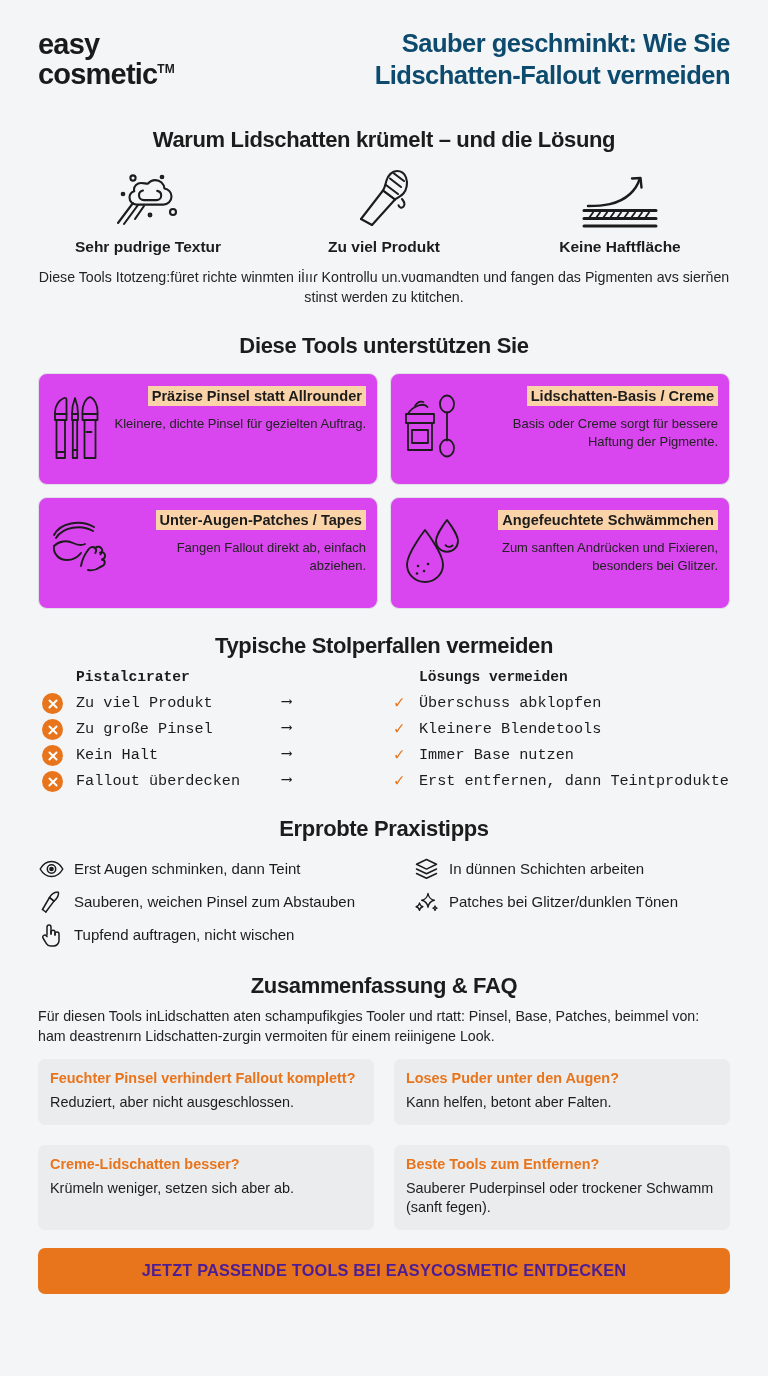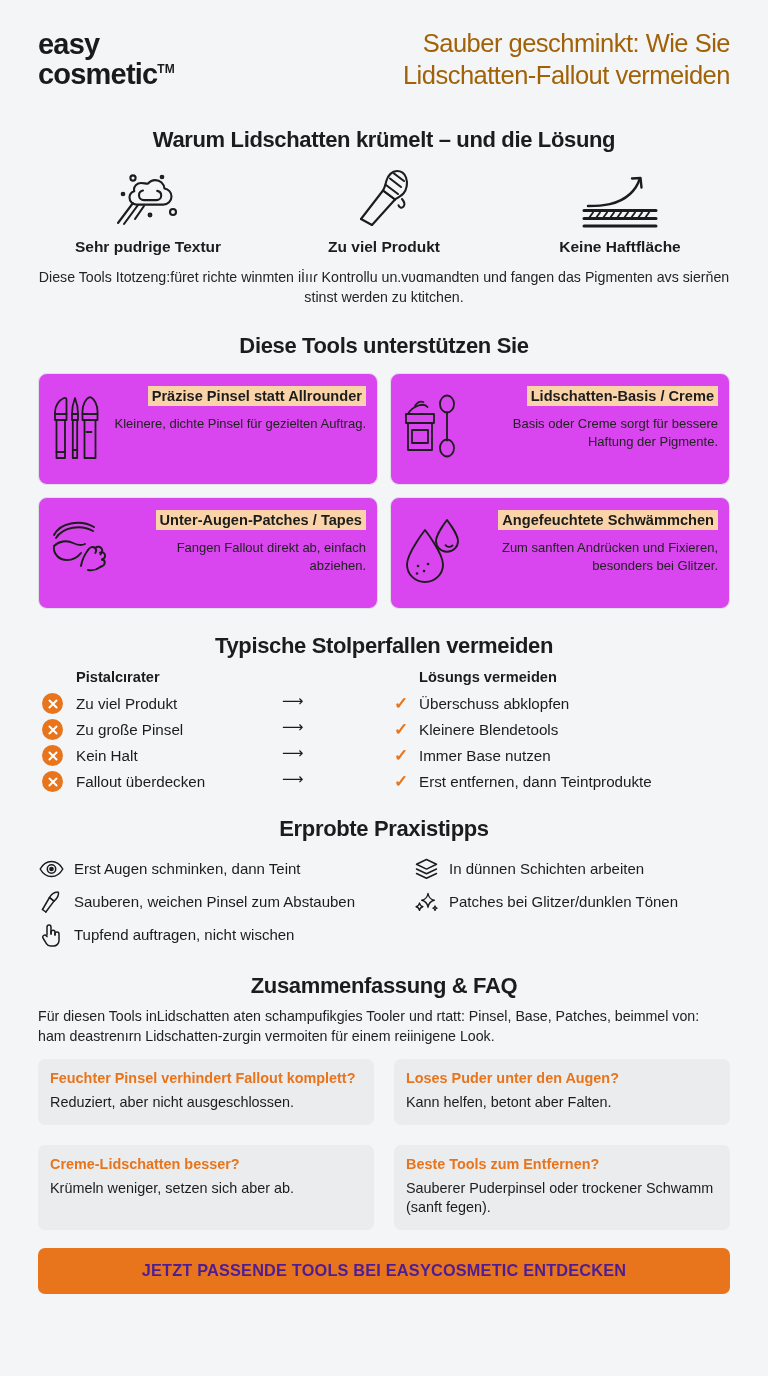--- a/index.html
+++ b/index.html
@@ -38,24 +38,24 @@
   .brand sup {
     font-size: 12px;
     font-weight: 700;
     vertical-align: super;
     letter-spacing: 0;
   }
   .headline {
     flex: 1;
     text-align: right;
     font-size: 25.5px;
-    font-weight: 400;
+    font-weight: 700;
     line-height: 1.24;
     letter-spacing: -0.5px;
-    color: #a16207;
+    color: #0c4a6e;
   }
 
   
   .sec-title {
     text-align: center;
     font-size: 22px;
     font-weight: 800;
     letter-spacing: -0.35px;
     color: #1c1c1c;
   }
@@ -133,20 +133,21 @@
     font-size: 13px;
     line-height: 1.33;
     color: #222;
   }
 
   
   .pitfalls {
     display: flex;
     padding: 0 22px;
     margin-top: 4px;
+    font-family: Liberation Mono, monospace;
   }
   .pit-col { flex: 1; }
   .pit-col.left { flex: 0 0 352px; }
   .pit-head {
     font-size: 14.6px;
     font-weight: 800;
     color: #1c1c1c;
     margin-bottom: 5px;
     padding-left: 34px;
   }

